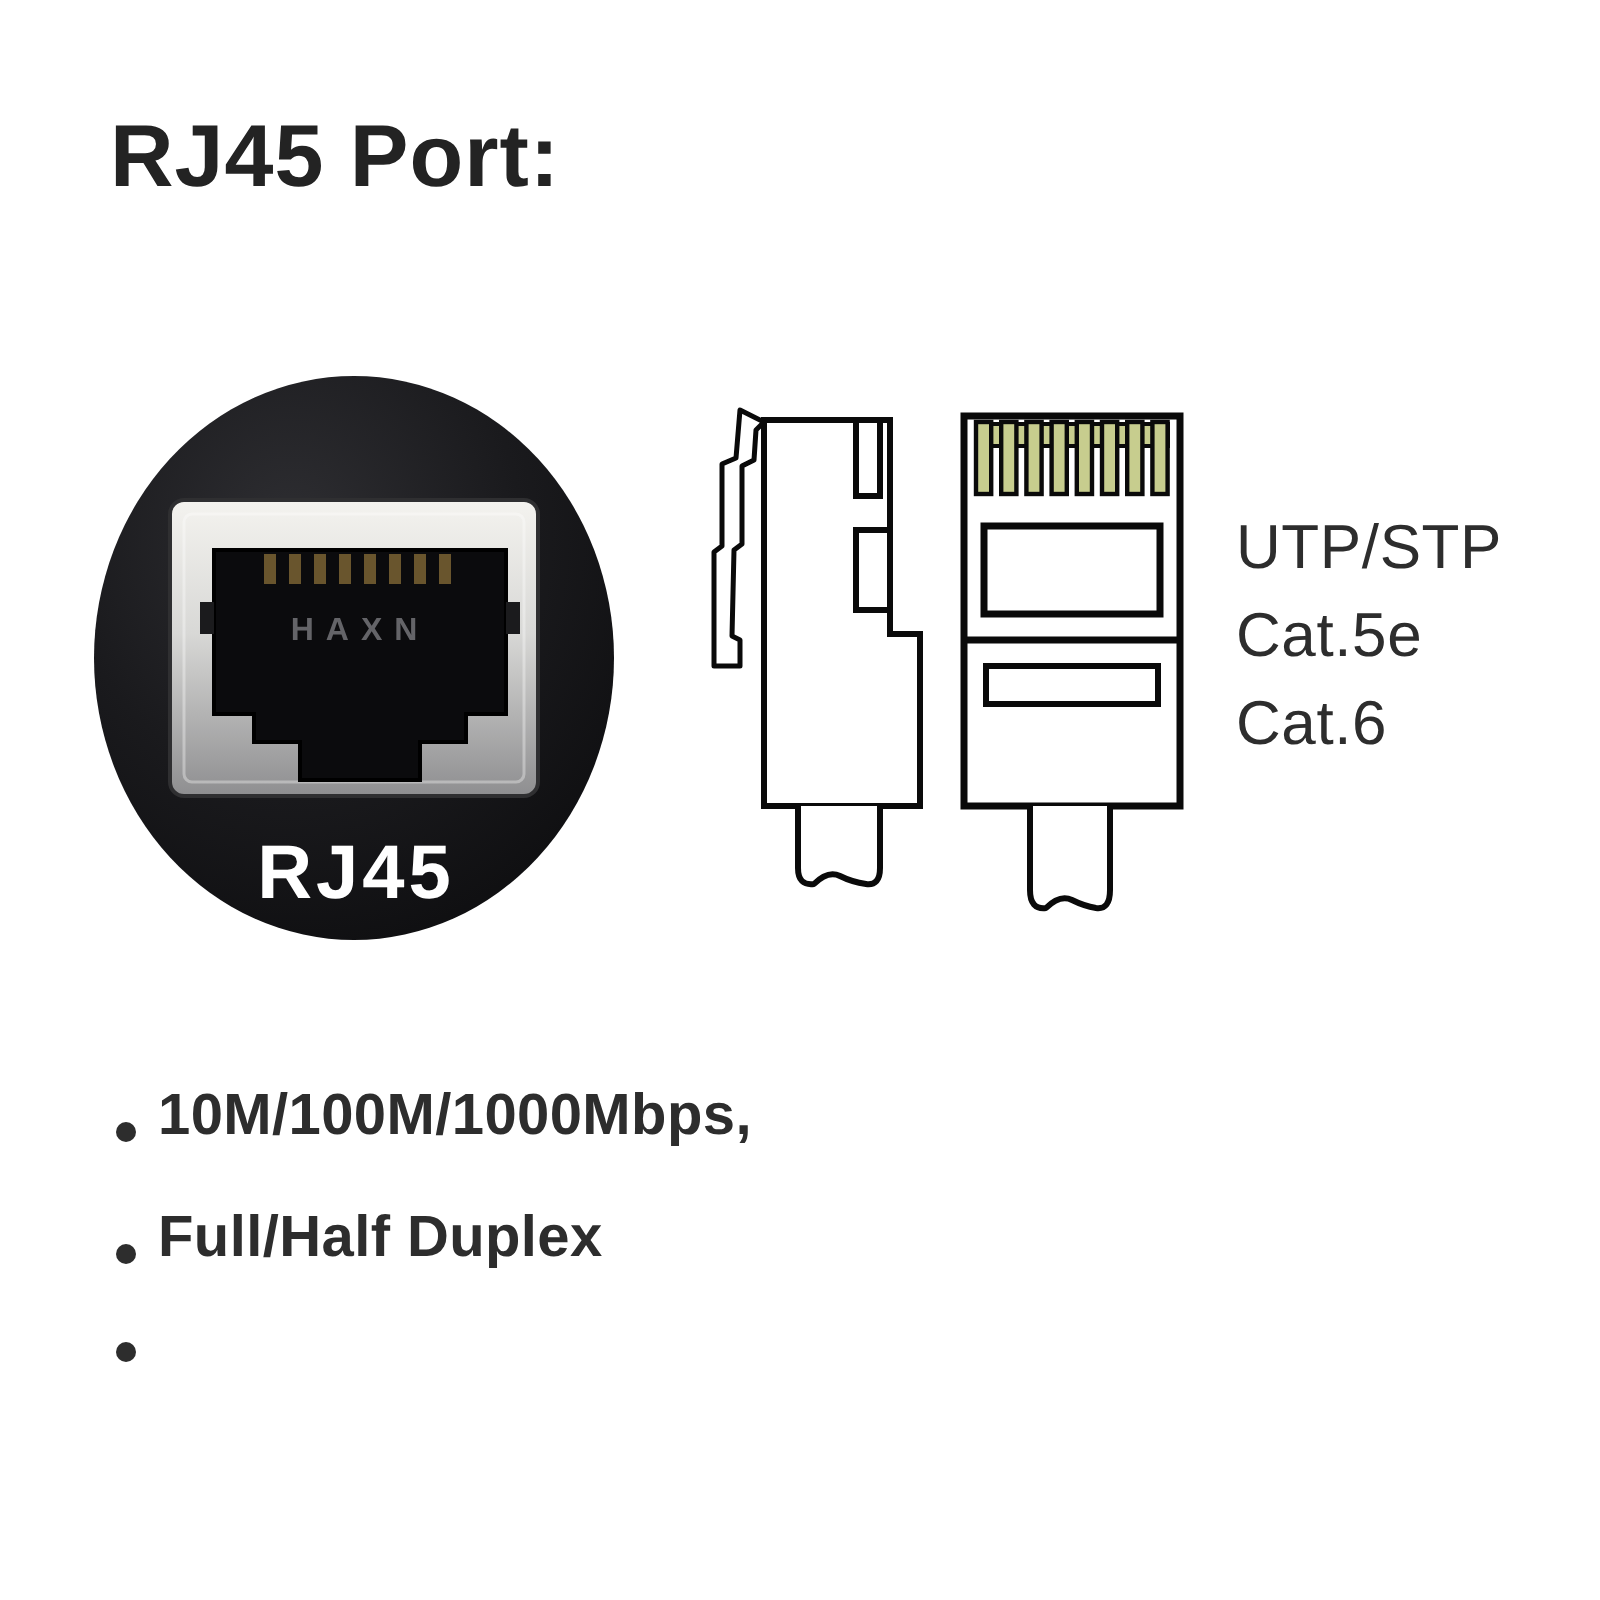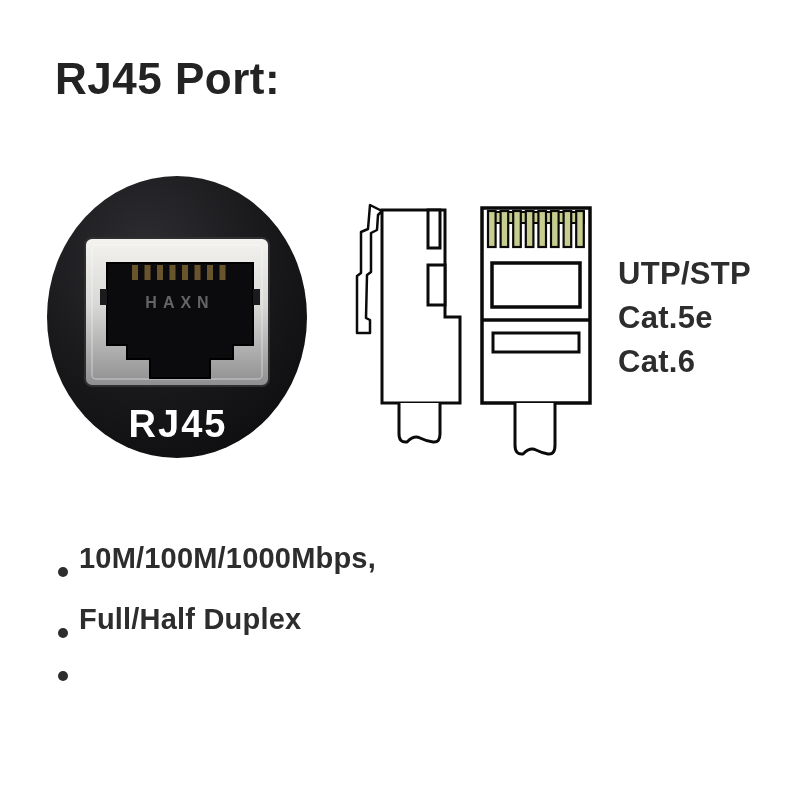--- a/index.html
+++ b/index.html
@@ -20,21 +20,21 @@
     line-height: 46px;
     font-weight: 700;
     color: var(--title-color, #232323);
     letter-spacing: 0.5px;
   }
 
   
   .photo {
     position: absolute;
     left: 47px;
-    top: 176px;
+    top: 188px;
     width: 260px;
     height: 282px;
   }
   .photo svg { display: block; }
   .photo-label {
     font-family: "Liberation Sans", sans-serif;
     font-weight: 700;
     font-size: 38px;
     letter-spacing: 2px;
     fill: var(--photo-label-color, #ffffff);
@@ -59,37 +59,37 @@
   .ln { fill: #ffffff; stroke: var(--outline-black, #0a0a0a); }
   .pin { fill: var(--pin-green, #c7cd8e); stroke: var(--outline-black, #0a0a0a); }
 
   
   .specs {
     position: absolute;
     left: 618px;
     top: 252px;
     color: var(--text-color, #2b2b2b);
     font-size: 31px;
-    font-weight: 700;
+    font-weight: 400;
     line-height: 44px;
     letter-spacing: 0.3px;
   }
 
   
   .features {
     position: absolute;
     left: 58px;
     top: 540px;
     width: 470px;
     color: var(--text-color, #2d2d2d);
     font-size: 29px;
     font-weight: 600;
     letter-spacing: 0.2px;
   }
-  .feature { display: flex; align-items: flex-end; }
+  .feature { display: flex; align-items: center; }
   .feature + .feature { margin-top: 24px; }
   .feature.gap-top { margin-top: 19px; }
   .dot {
     flex: none;
     width: 10px;
     height: 10px;
     border-radius: 50%;
     background: currentColor;
     margin: 14px 11px 0 0;
   }

